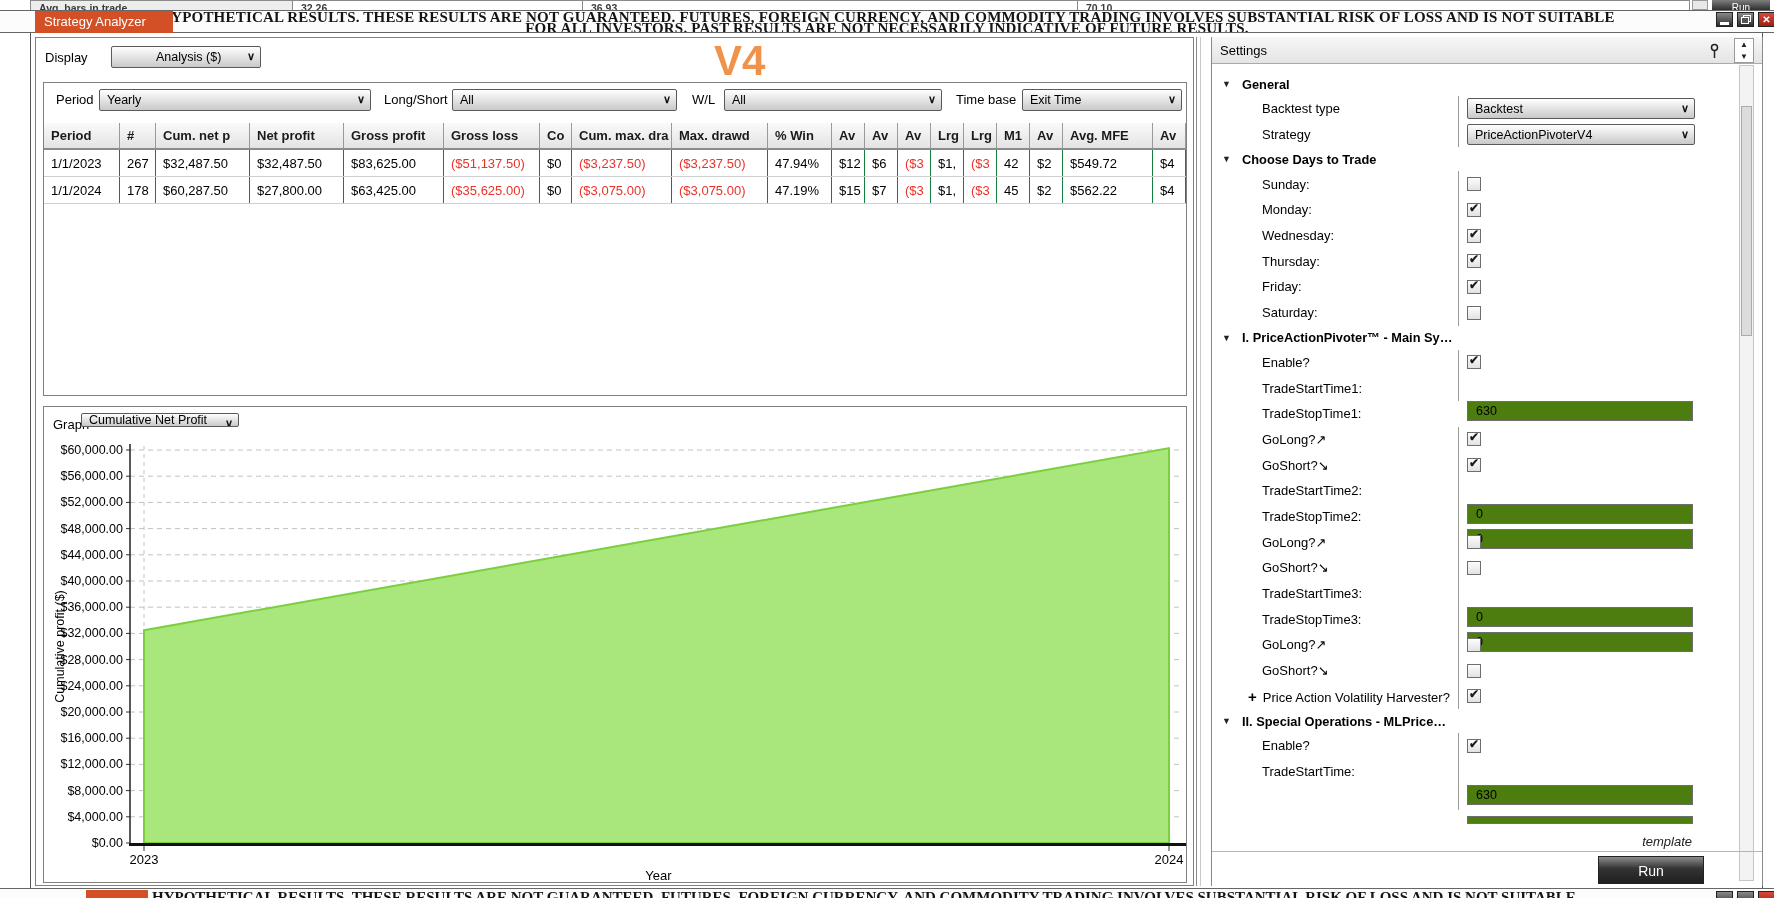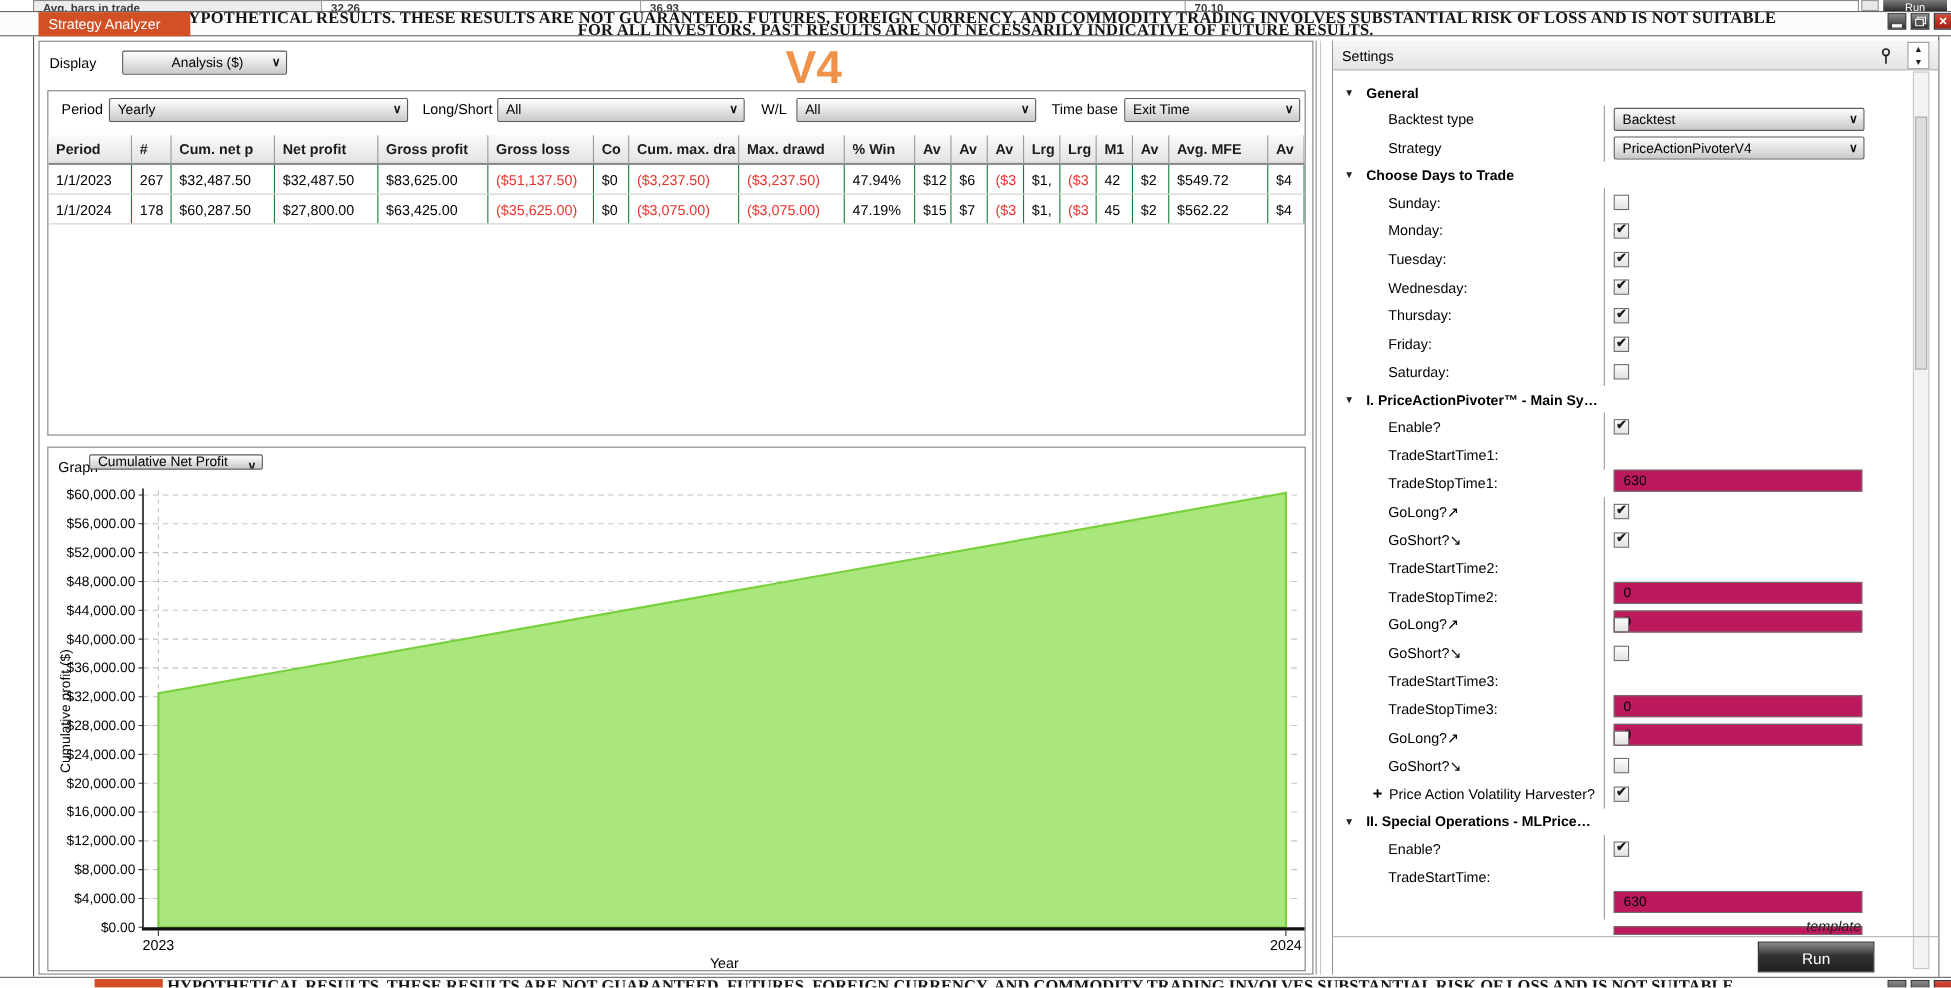--- a/index.html
+++ b/index.html
@@ -97,21 +97,21 @@
   .s-body{position:absolute;left:0;top:27px;width:522px;padding:8px 0 0 0;}
   .s-title{height:24px;display:flex;align-items:center;font-weight:700;font-size:12.8px;}
   .s-title .tri{width:13px;margin-left:10px;font-size:9px;color:#222;}
   .s-title .st-text{margin-left:7px;}
   .s-row{height:25.7px;display:flex;align-items:center;}
   .s-label{flex:none;width:246px;padding-left:50px;font-size:13px;white-space:nowrap;overflow:hidden;}
   .s-label .plus{font-size:15px;font-weight:600;margin-right:6px;margin-left:-14px;}
   .s-ctl{flex:1;height:100%;display:flex;align-items:center;border-left:1px solid #9a9a9a;padding-left:8px;}
   .cb{width:14px;height:14px;border:1px solid #6e6e6e;background:linear-gradient(#fdfdfd,#e2e2e2);position:relative;}
   .cb.checked::after{content:"✔";position:absolute;left:1px;top:-3px;font-size:12px;font-weight:700;color:#1c1c1c;}
-  .sa-input{width:226px;height:20px;background:#be185d;border:1px solid #6e6e6e;font-size:12.5px;
+  .sa-input{width:226px;height:20px;background:#4d7c0f;border:1px solid #6e6e6e;font-size:12.5px;
             display:flex;align-items:center;padding-left:8px;margin-top:46px;}
   .sa-input.partial{height:8px;overflow:hidden;}
   .s-combo{width:228px;height:21px;align-items:center;}
   .s-scroll{position:absolute;left:527px;top:28px;width:15px;height:816px;background:#f3f3f3;border:1px solid #c6c6c6;}
   .s-thumb{position:absolute;left:1px;top:40px;width:11px;height:230px;background:#dcdcdc;border:1px solid #ababab;}
   .template-link{position:absolute;left:0;top:797px;width:480px;text-align:right;font-size:13px;font-style:italic;color:#222;}
   .s-divider{position:absolute;left:0;top:814px;width:100%;border-top:1px solid #b5b5b5;}
   .run-btn{position:absolute;left:386px;top:819px;width:106px;height:28px;background:linear-gradient(#8c8c8c,#333 45%,#1f1f1f);
            color:#fff;font-size:14px;text-align:center;line-height:28px;border:1px solid #222;}
 </style>
@@ -375,26 +375,20 @@
             <div class="cb"></div>
           </div>
         </div>
         <div class="s-row">
           <div class="s-label">Monday:</div>
           <div class="s-ctl">
             <div class="cb checked"></div>
           </div>
         </div>
         <div class="s-row">
-          <div class="s-label">Tuesday:</div>
-          <div class="s-ctl">
-            <div class="cb checked"></div>
-          </div>
-        </div>
-        <div class="s-row">
           <div class="s-label">Wednesday:</div>
           <div class="s-ctl">
             <div class="cb checked"></div>
           </div>
         </div>
         <div class="s-row">
           <div class="s-label">Thursday:</div>
           <div class="s-ctl">
             <div class="cb checked"></div>
           </div>

